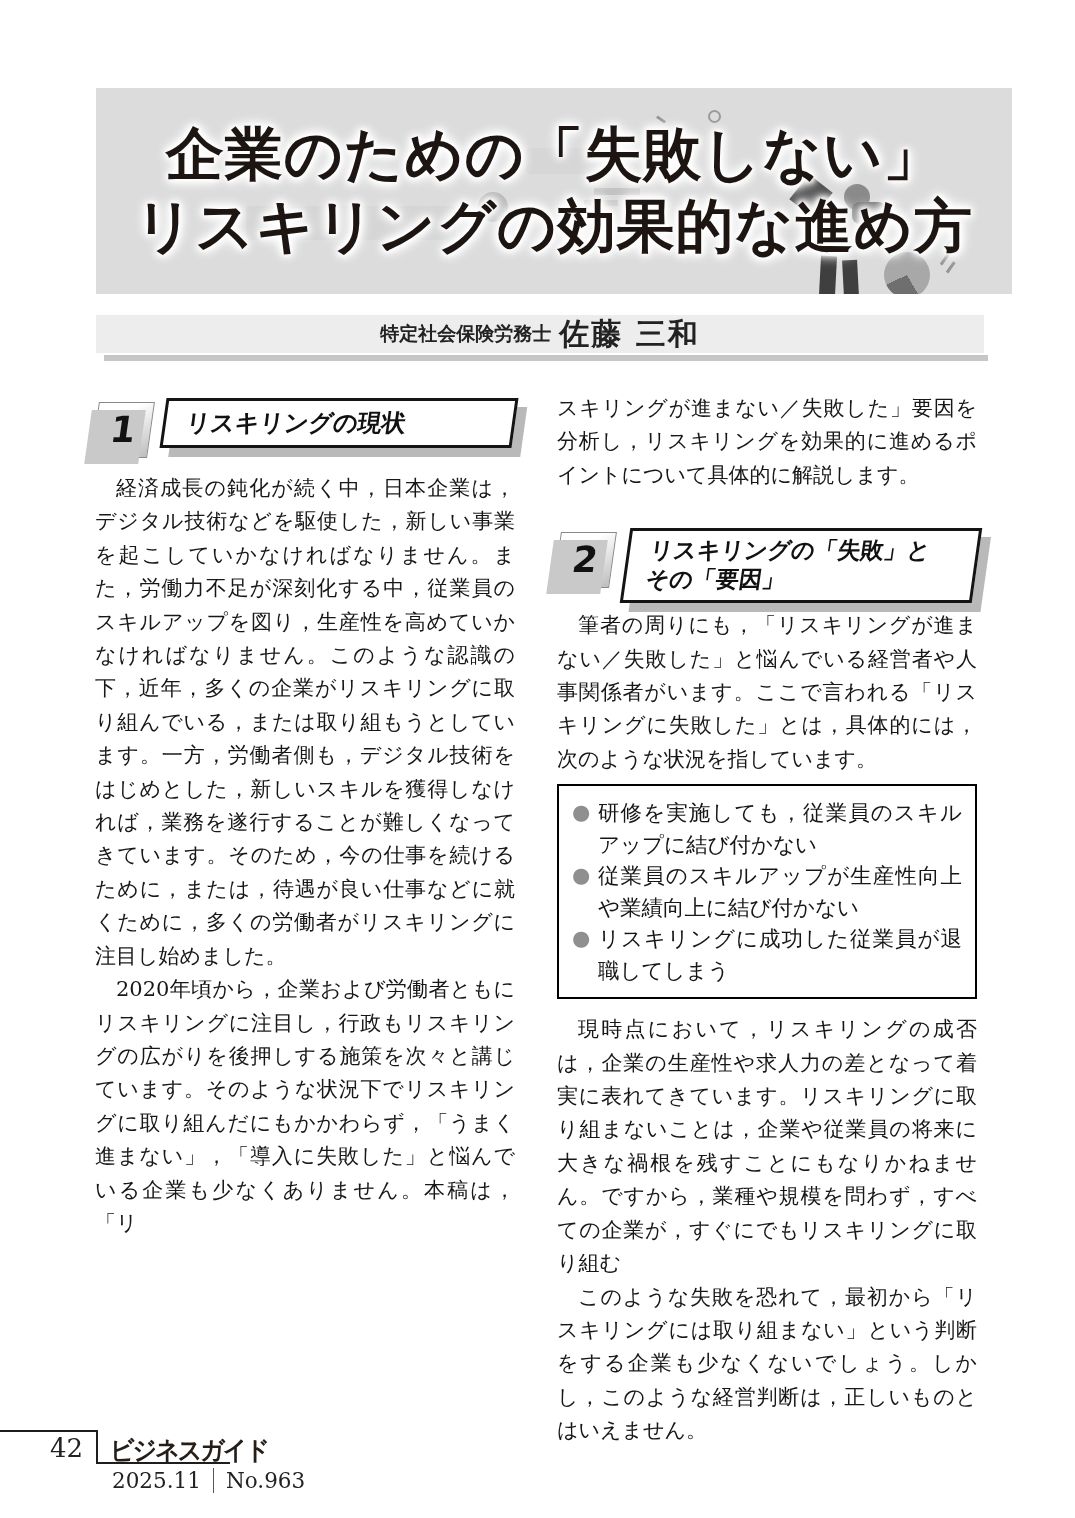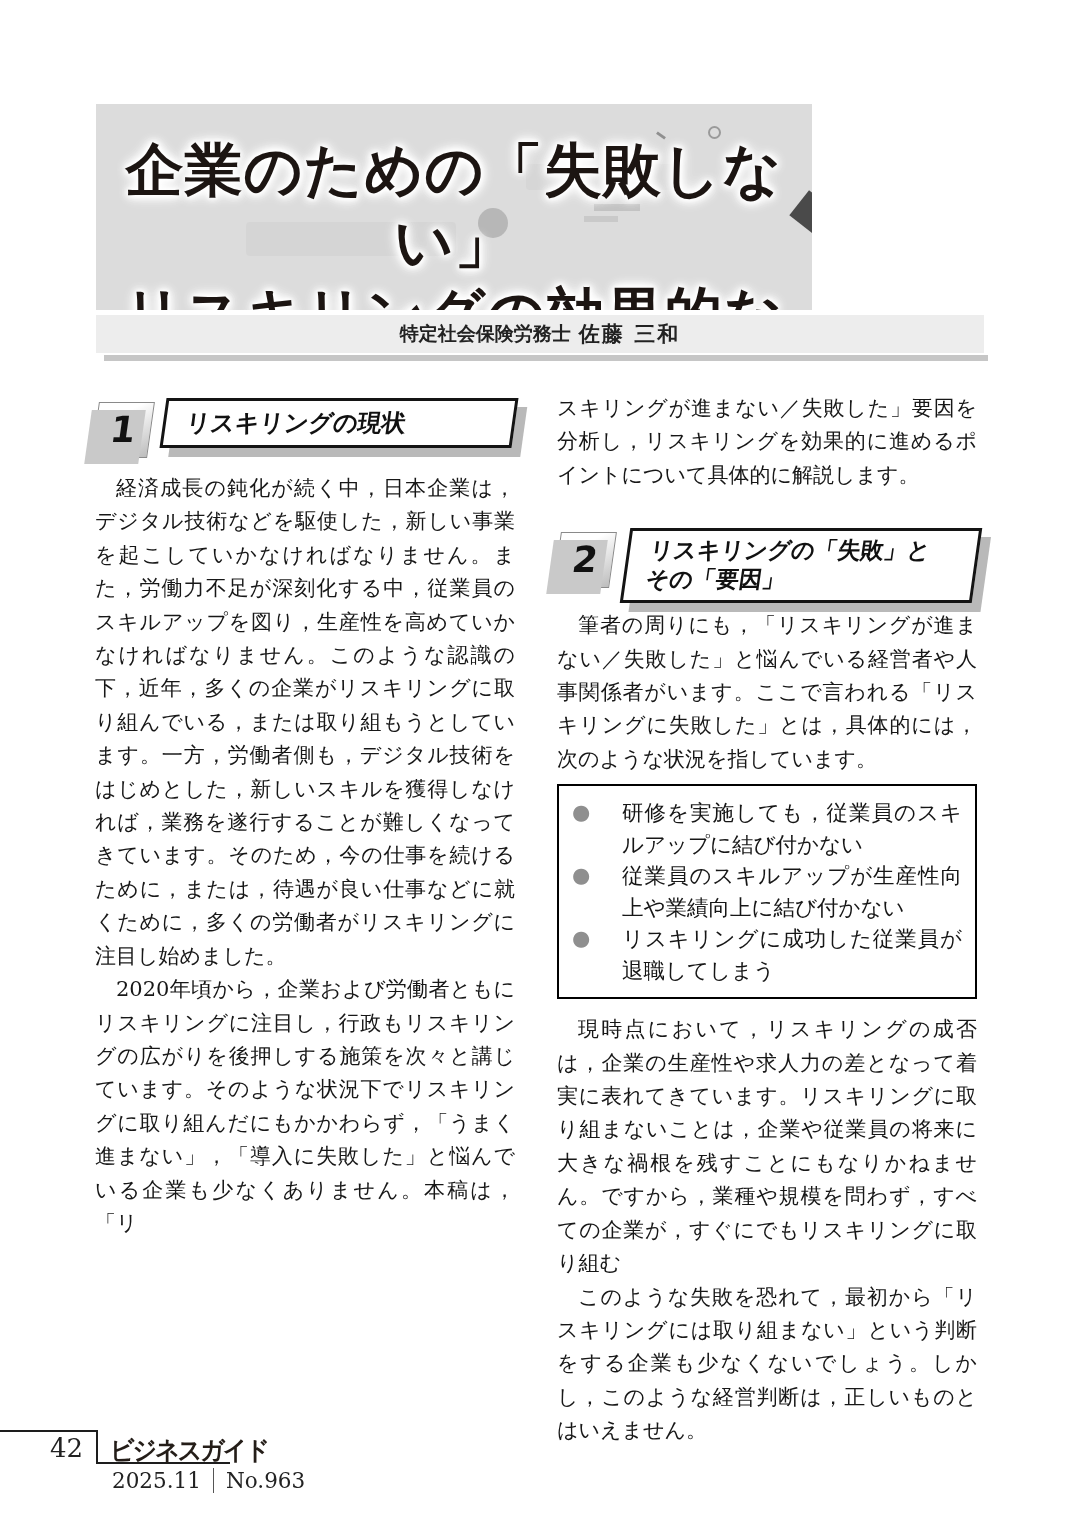--- a/index.html
+++ b/index.html
@@ -4,21 +4,21 @@
 <style>
   html,body{margin:0;padding:0;background:#fff;}
   .page{
     position:relative;width:1075px;height:1518px;background:#ffffff;
     overflow:hidden;margin:0 auto;
     font-family:"DejaVu Serif","Liberation Serif",serif;
     color:#1a1a1a;
   }
   
   .banner{
-    position:absolute;left:96px;top:104px;width:716px;height:206px;
+    position:absolute;left:96px;top:88px;width:916px;height:206px;
     background:#dcdcdc;overflow:hidden;
   }
   .banner-art{position:absolute;inset:0;}
   .art{position:absolute;}
   .art-ghost1{left:150px;top:118px;width:210px;height:34px;background:#cfcfcf;border-radius:4px;opacity:.55;}
   .art-ghost2{left:430px;top:60px;width:150px;height:26px;background:#cfcfcf;border-radius:4px;opacity:.5;}
   .art-bar1{left:498px;top:100px;width:46px;height:7px;background:#c2c2c2;}
   .art-bar2{left:488px;top:112px;width:34px;height:6px;background:#c9c9c9;}
   .art-blob{left:382px;top:104px;width:30px;height:30px;border-radius:50%;background:#9e9e9e;opacity:.6;}
   .art-head{left:748px;top:96px;width:26px;height:26px;border-radius:50%;background:#8a8a8a;}
@@ -41,21 +41,21 @@
     text-shadow:0 0 5px #fff,0 0 8px #fff,0 0 12px #fff,0 0 16px #fff,
                 0 0 5px #fff,0 0 9px #fff,0 0 14px #fff;
   }
   
   .byline{
     position:absolute;left:96px;top:315px;width:888px;height:38px;background:#ededed;
     display:flex;align-items:center;justify-content:center;gap:8px;
     font-family:"DejaVu Sans","Liberation Sans",sans-serif;color:#222;
   }
   .byline .role{font-size:19px;font-weight:bold;}
-  .byline .name{font-size:21px;font-weight:bold;letter-spacing:2px;}
+  .byline .name{font-size:30px;font-weight:bold;letter-spacing:2px;}
   .byline-shadow{position:absolute;left:104px;top:355px;width:884px;height:6px;background:#c6c6c6;}
   
   .col{position:absolute;width:420px;font-size:21px;line-height:33.4px;
        text-align:justify;color:#171717;}
   .col-left{left:95px;top:398px;}
   .col-right{left:557px;top:392px;}
   .col p{margin:0;text-indent:1em;}
   .col p.cont{text-indent:0;}
   
   .sec-head{position:relative;display:flex;align-items:flex-start;margin:0 0 12px 0;min-height:62px;}
@@ -87,21 +87,21 @@
     border:2.5px solid #000;background:#fff;margin:8px 0 14px 0;
     padding:11px 13px;
   }
   .fail-box ul{list-style:none;margin:0;padding:0;}
   .fail-box li{
     display:flex;align-items:flex-start;
     font-family:"DejaVu Sans","Liberation Sans",sans-serif;
     font-size:21.5px;line-height:31.5px;color:#161616;text-align:justify;
   }
   .fail-box .bullet{flex:0 0 26px;color:#8f8f8f;font-size:21px;}
-  .fail-box .item-text{flex:1;margin-left:24px;}
+  .fail-box .item-text{flex:1;}
   
   .f-line-top{position:absolute;left:0;top:1430px;width:98px;border-top:2.5px solid #1d1d1d;}
   .f-line-vert{position:absolute;left:96px;top:1430px;height:34px;border-left:2.5px solid #1d1d1d;}
   .f-line-bottom{position:absolute;left:96px;top:1462px;width:134px;border-top:2.5px solid #1d1d1d;}
   .f-page{position:absolute;left:50px;top:1433px;font-size:26px;color:#222;}
   .f-logo{position:absolute;left:110px;top:1433px;
     font-family:"DejaVu Sans","Liberation Sans",sans-serif;
     font-weight:900;font-size:24px;letter-spacing:-2px;color:#241d18;
     transform:scaleY(1.08);transform-origin:top left;}
   .f-issue{position:absolute;left:112px;top:1468px;font-size:21.5px;color:#222;

